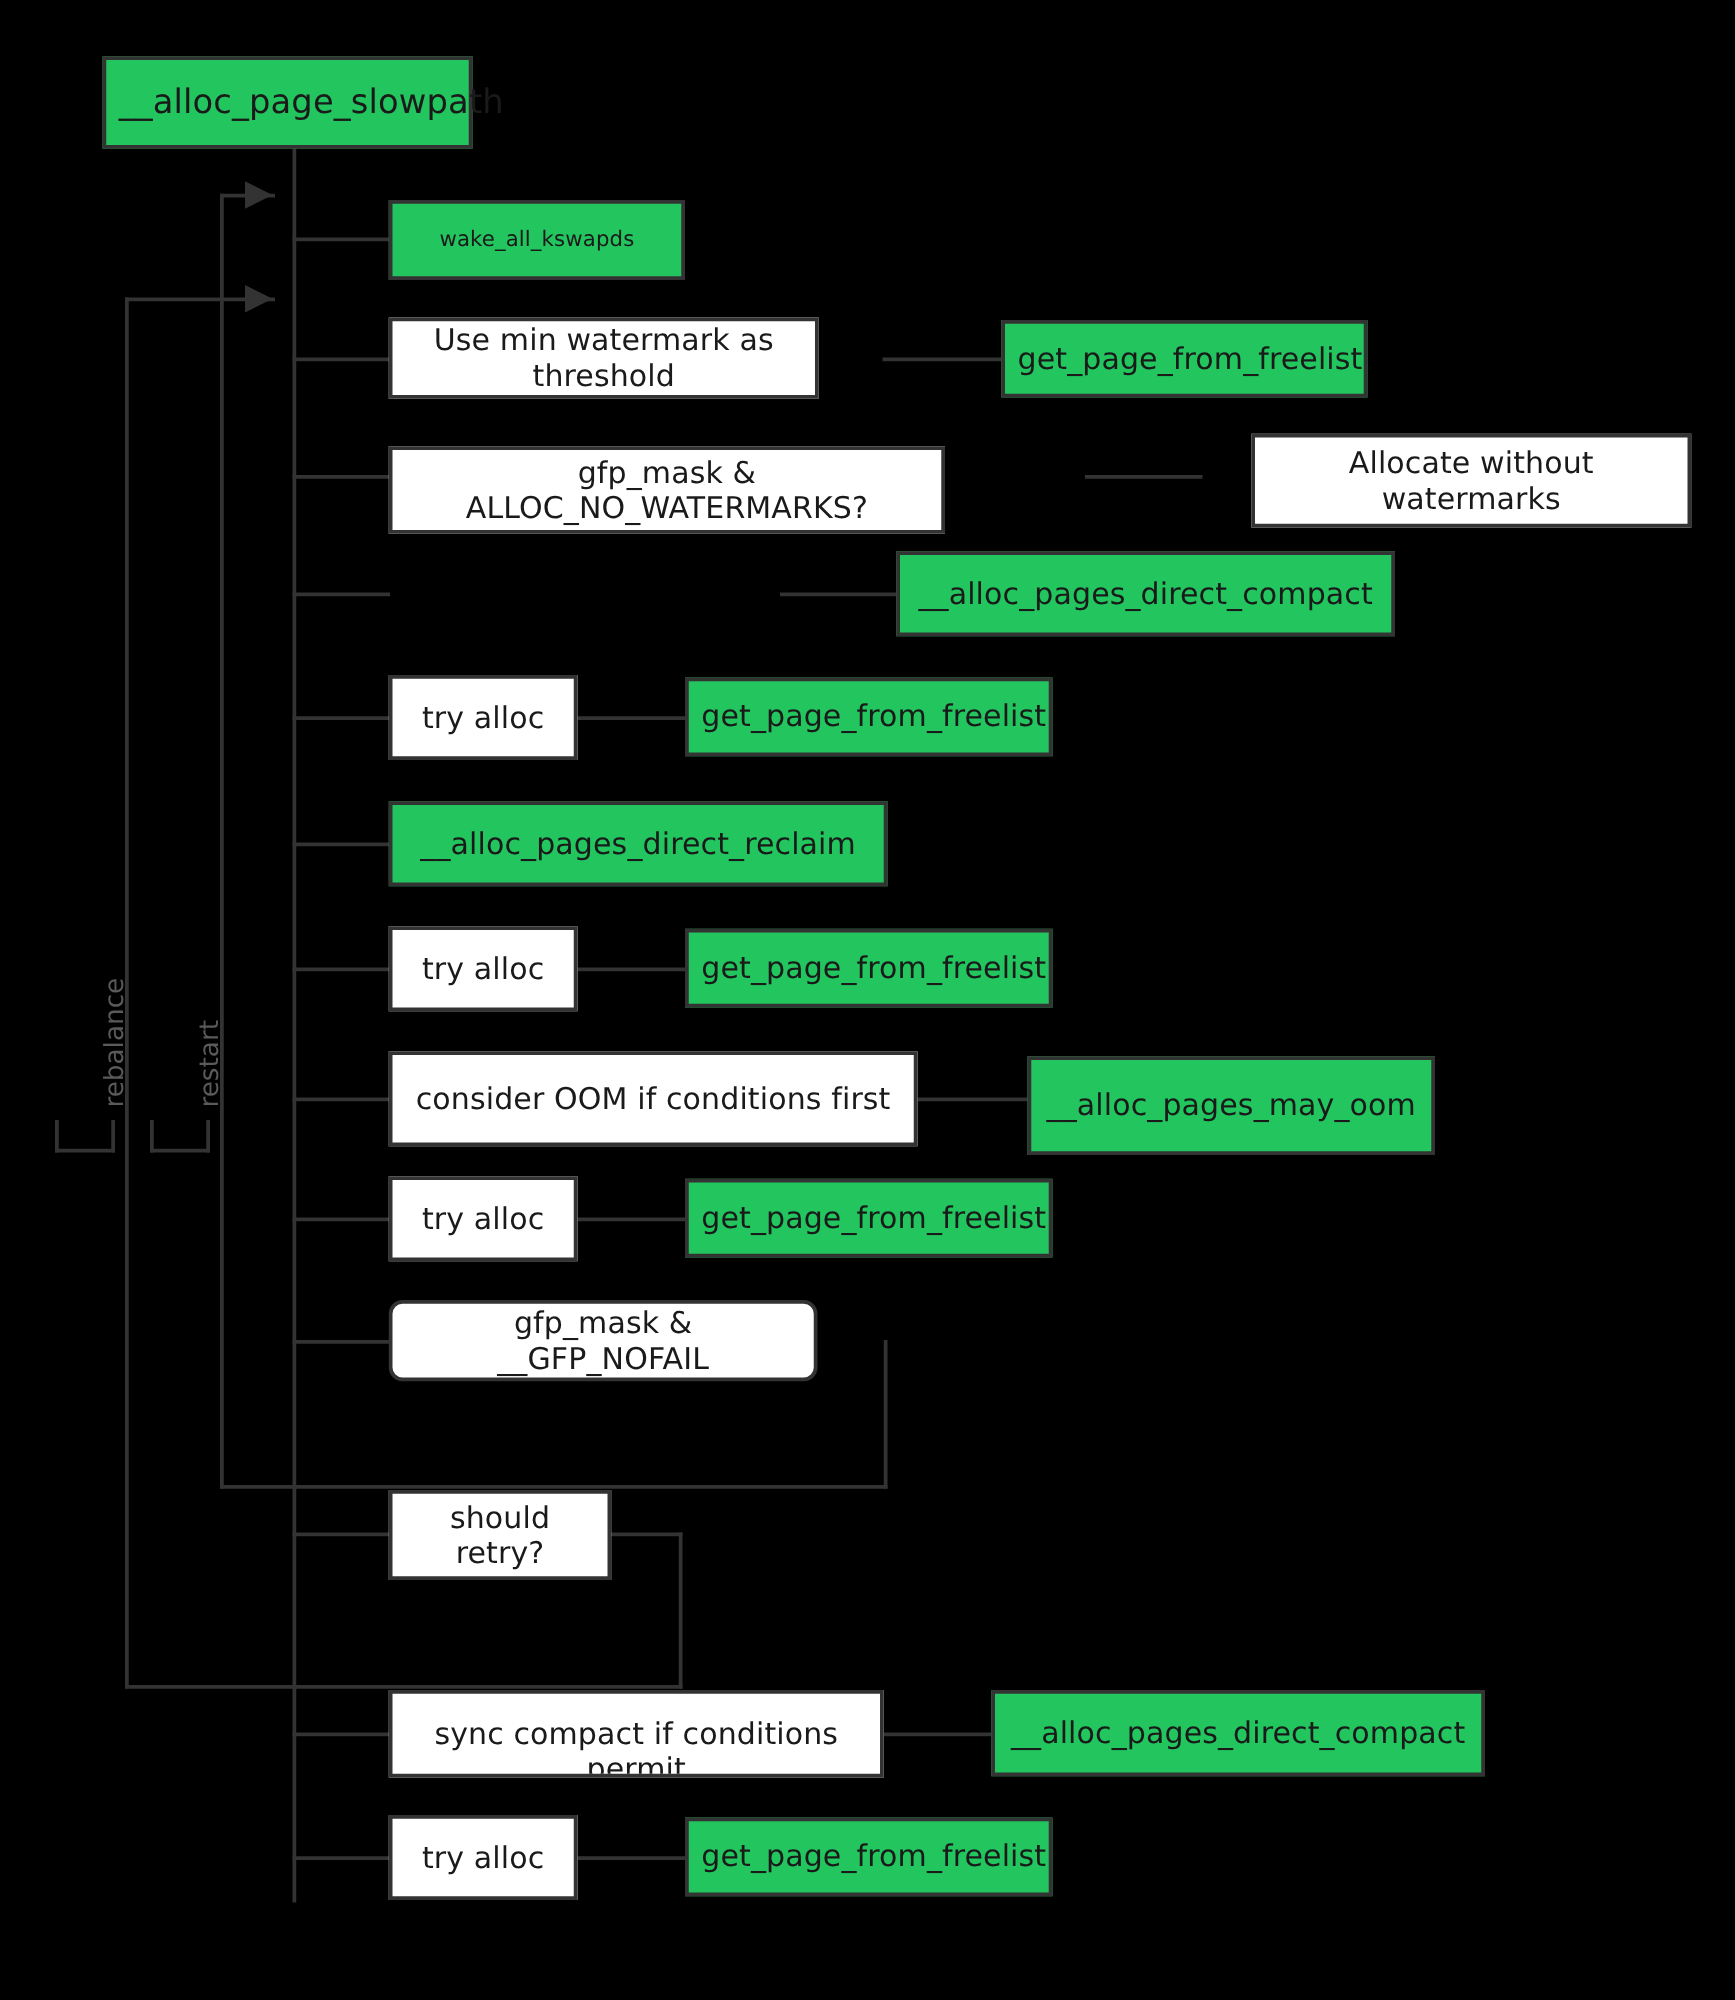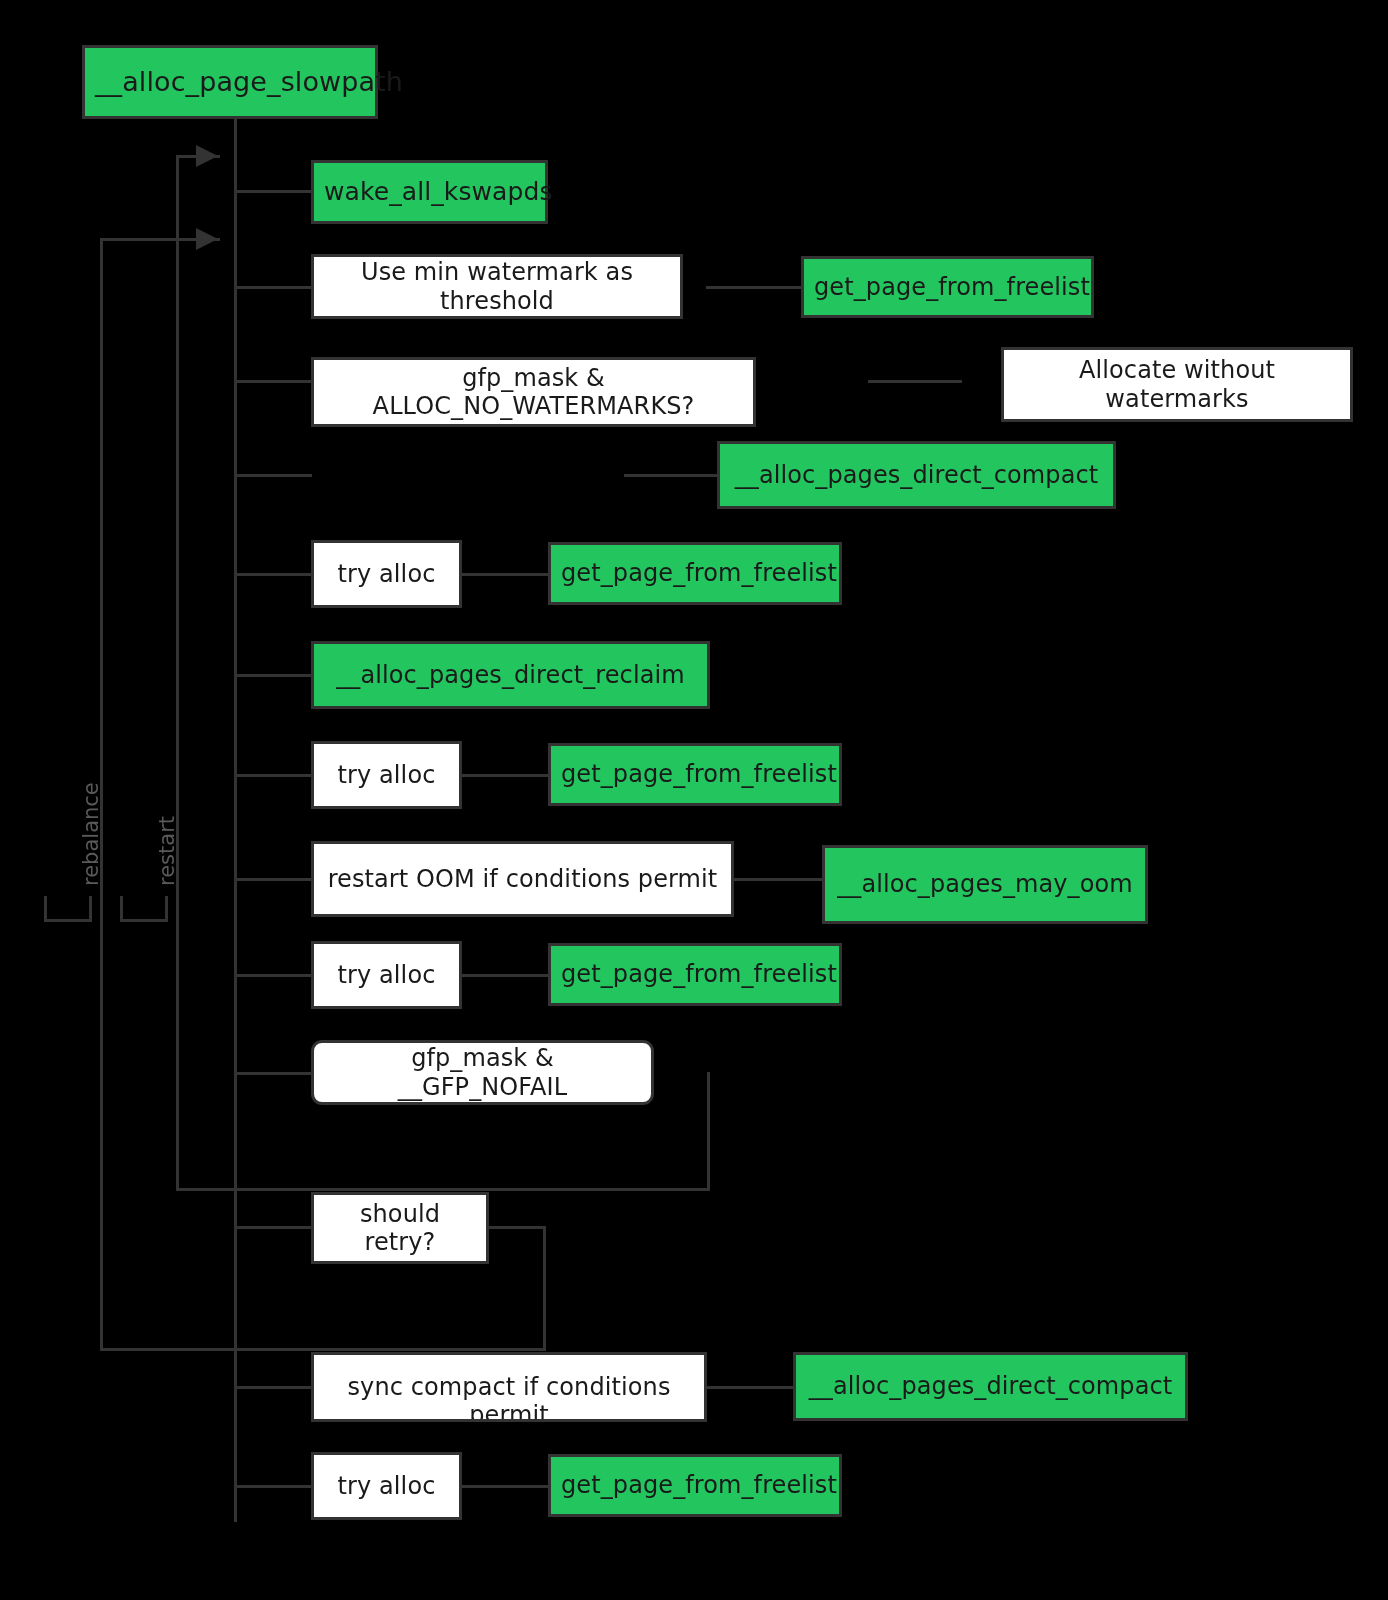--- a/index.html
+++ b/index.html
@@ -125,25 +125,25 @@
   <div class="hline" style="left:120px; top:919px; width:48px;"></div>
   <div class="vline" style="left:165px; top:896px; height:26px;"></div>
 
   <div class="sidelabel" style="left:79px; top:886px;">rebalance</div>
   <div class="sidelabel" style="left:155px; top:886px;">restart</div>
 
   <div class="node gray" style="left:82px; top:45px; width:296px; height:74px; font-size:27px;">
     <span class="lbl">__alloc_page_slowpath</span>
   </div>
 
-  <div class="node gray" style="left:311px; top:160px; width:237px; height:64px; font-size:25px;">
+  <div class="node gray" style="left:311px; top:160px; width:237px; height:64px; font-size:17px;">
     <span class="lbl">wake_all_kswapds</span>
   </div>
 
-  <div class="node white" style="left:311px; top:254px; width:372px; height:65px;">
+  <div class="node white" style="left:311px; top:254px; width:344px; height:65px;">
     <span class="lbl">Use min watermark as threshold</span>
   </div>
 
   <div class="node gray" style="left:801px; top:256px; width:293px; height:62px;">
     <span class="lbl">get_page_from_freelist</span>
   </div>
 
   <div class="node white" style="left:311px; top:357px; width:445px; height:70px;">
     <span class="lbl">gfp_mask &amp; ALLOC_NO_WATERMARKS?</span>
   </div>
@@ -171,21 +171,21 @@
 
   <div class="node white" style="left:311px; top:741px; width:151px; height:68px;">
     <span class="lbl">try alloc</span>
   </div>
 
   <div class="node gray" style="left:548px; top:743px; width:294px; height:63px;">
     <span class="lbl">get_page_from_freelist</span>
   </div>
 
   <div class="node white" style="left:311px; top:841px; width:423px; height:76px;">
-    <span class="lbl">restart OOM if conditions permit</span>
+    <span class="lbl">consider OOM if conditions first</span>
   </div>
 
   <div class="node gray" style="left:822px; top:845px; width:326px; height:79px;">
     <span class="lbl">__alloc_pages_may_oom</span>
   </div>
 
   <div class="node white" style="left:311px; top:941px; width:151px; height:68px;">
     <span class="lbl">try alloc</span>
   </div>
 

